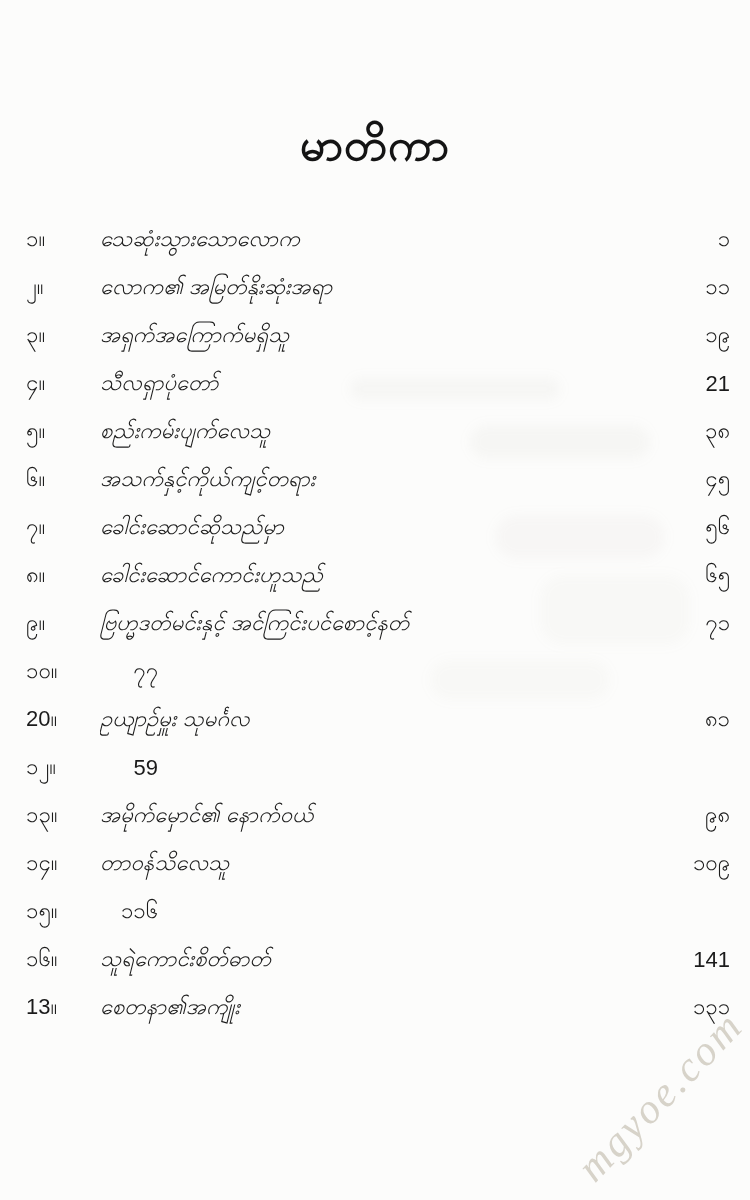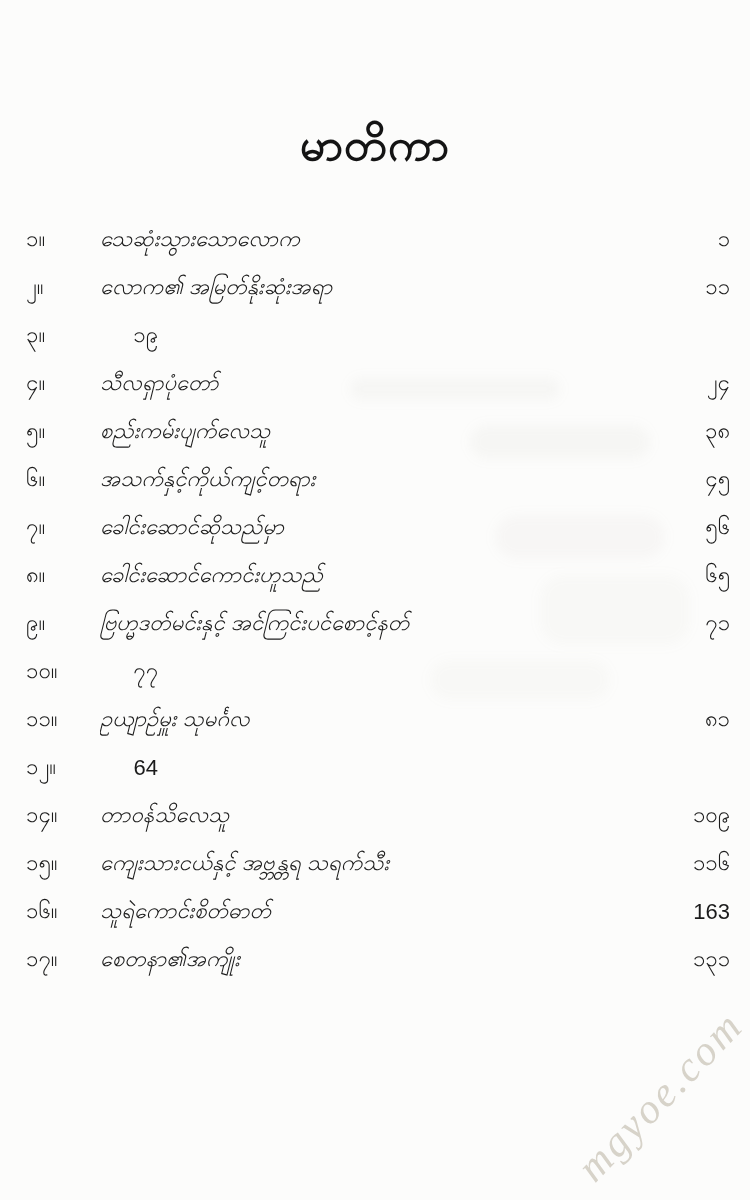--- a/index.html
+++ b/index.html
@@ -103,27 +103,28 @@
   </div>
 
   <div class="row">
     <span class="num">၂။</span>
     <span class="entry-title">လောက၏ အမြတ်နိုးဆုံးအရာ</span>
     <span class="pageno">၁၁</span>
   </div>
 
   <div class="row">
     <span class="num">၃။</span>
+    <span class="entry-title">အရှက်အကြောက်မရှိသူ</span>
     <span class="pageno">၁၉</span>
   </div>
 
   <div class="row">
     <span class="num">၄။</span>
     <span class="entry-title">သီလရှာပုံတော်</span>
-    <span class="pageno">၂၄</span>
+    <span class="pageno">21</span>
   </div>
 
   <div class="row">
     <span class="num">၅။</span>
     <span class="entry-title">စည်းကမ်းပျက်လေသူ</span>
     <span class="pageno">၃၈</span>
   </div>
 
   <div class="row">
     <span class="num">၆။</span>
@@ -148,51 +149,55 @@
     <span class="entry-title">ဗြဟ္မဒတ်မင်းနှင့် အင်ကြင်းပင်စောင့်နတ်</span>
     <span class="pageno">၇၁</span>
   </div>
 
   <div class="row">
     <span class="num">၁၀။</span>
     <span class="pageno">၇၇</span>
   </div>
 
   <div class="row">
-    <span class="num">၁၁။</span>
+    <span class="num">20။</span>
     <span class="entry-title">ဥယျာဉ်မှူး သုမင်္ဂလ</span>
     <span class="pageno">၈၁</span>
   </div>
 
   <div class="row">
     <span class="num">၁၂။</span>
-    <span class="pageno">64</span>
-  </div>
-
+    <span class="pageno">59</span>
+  </div>
+
+  <div class="row">
+    <span class="num">၁၃။</span>
+    <span class="entry-title">အမိုက်မှောင်၏ နောက်ဝယ်</span>
+    <span class="pageno">၉၈</span>
+  </div>
 
   <div class="row">
     <span class="num">၁၄။</span>
     <span class="entry-title">တာဝန်သိလေသူ</span>
     <span class="pageno">၁၀၉</span>
   </div>
 
   <div class="row">
     <span class="num">၁၅။</span>
-    <span class="entry-title">ကျေးသားငယ်နှင့် အဗ္ဘန္တရ သရက်သီး</span>
     <span class="pageno">၁၁၆</span>
   </div>
 
   <div class="row">
     <span class="num">၁၆။</span>
     <span class="entry-title">သူရဲကောင်းစိတ်ဓာတ်</span>
-    <span class="pageno">163</span>
-  </div>
-
-  <div class="row">
-    <span class="num">၁၇။</span>
+    <span class="pageno">141</span>
+  </div>
+
+  <div class="row">
+    <span class="num">13။</span>
     <span class="entry-title">စေတနာ၏အကျိုး</span>
     <span class="pageno">၁၃၁</span>
   </div>
 
 
 </div>
 
   <div>
     <div class="smudge s1"></div>
     <div class="smudge s2"></div>

